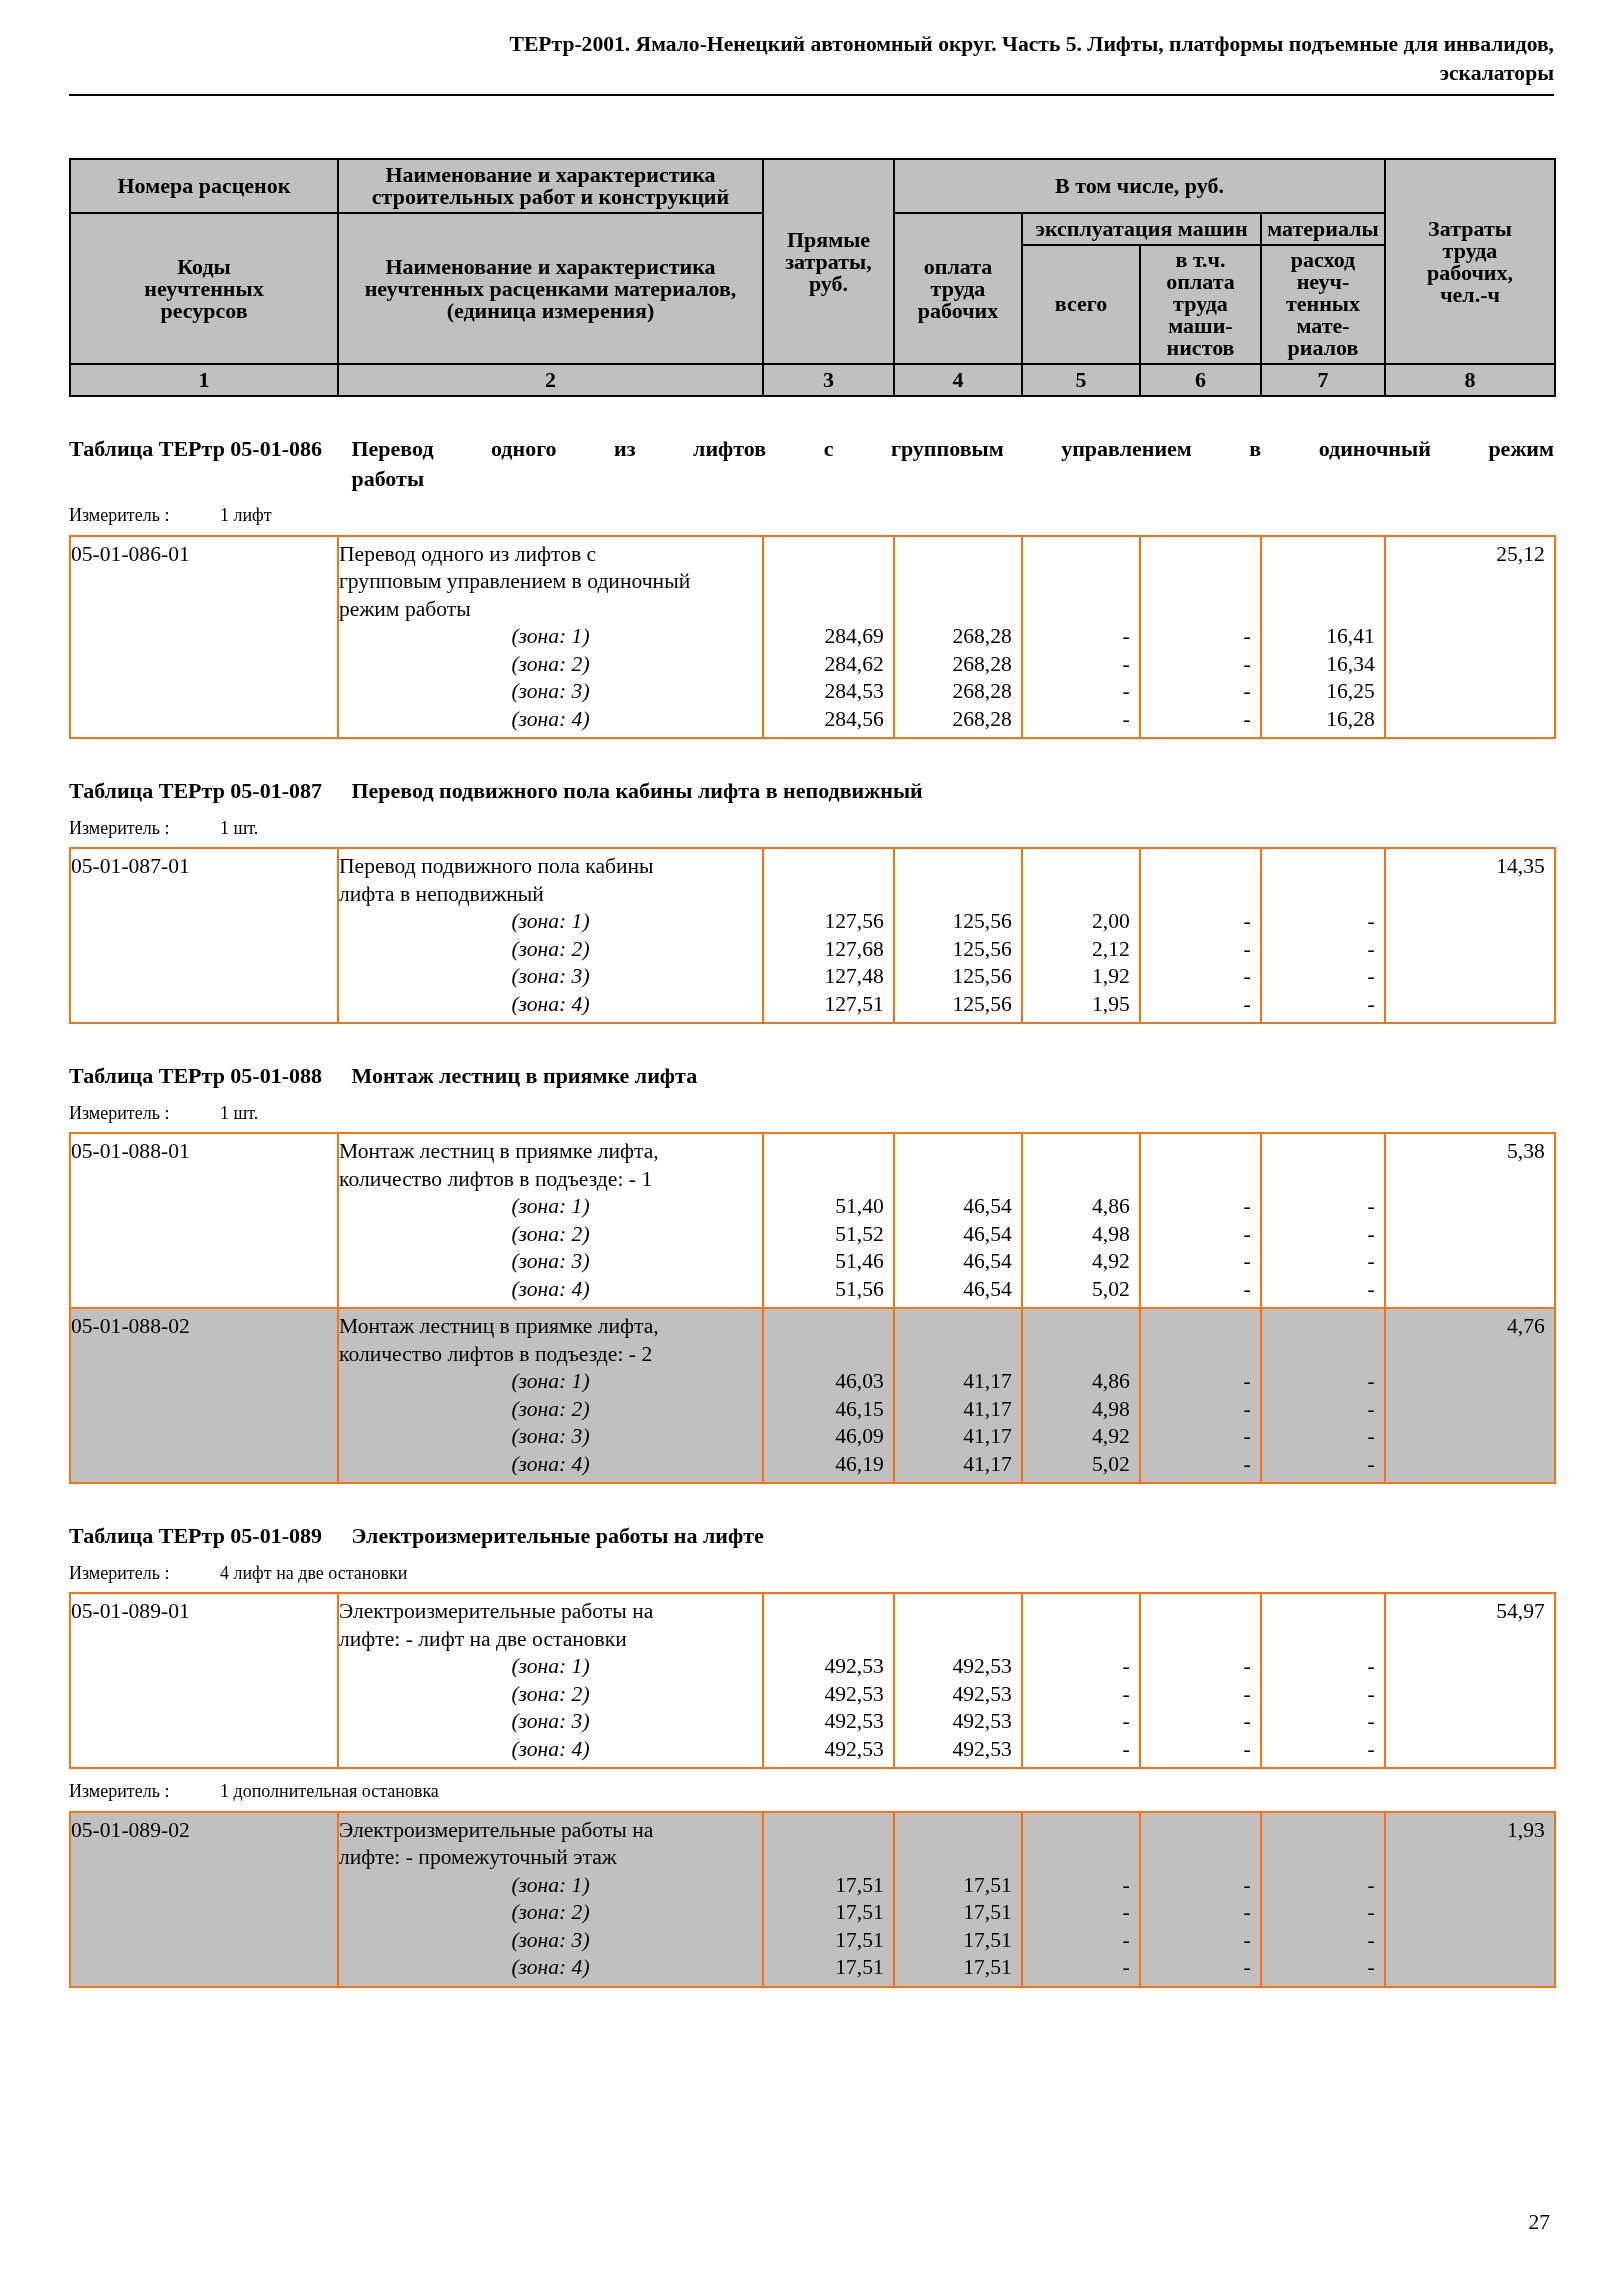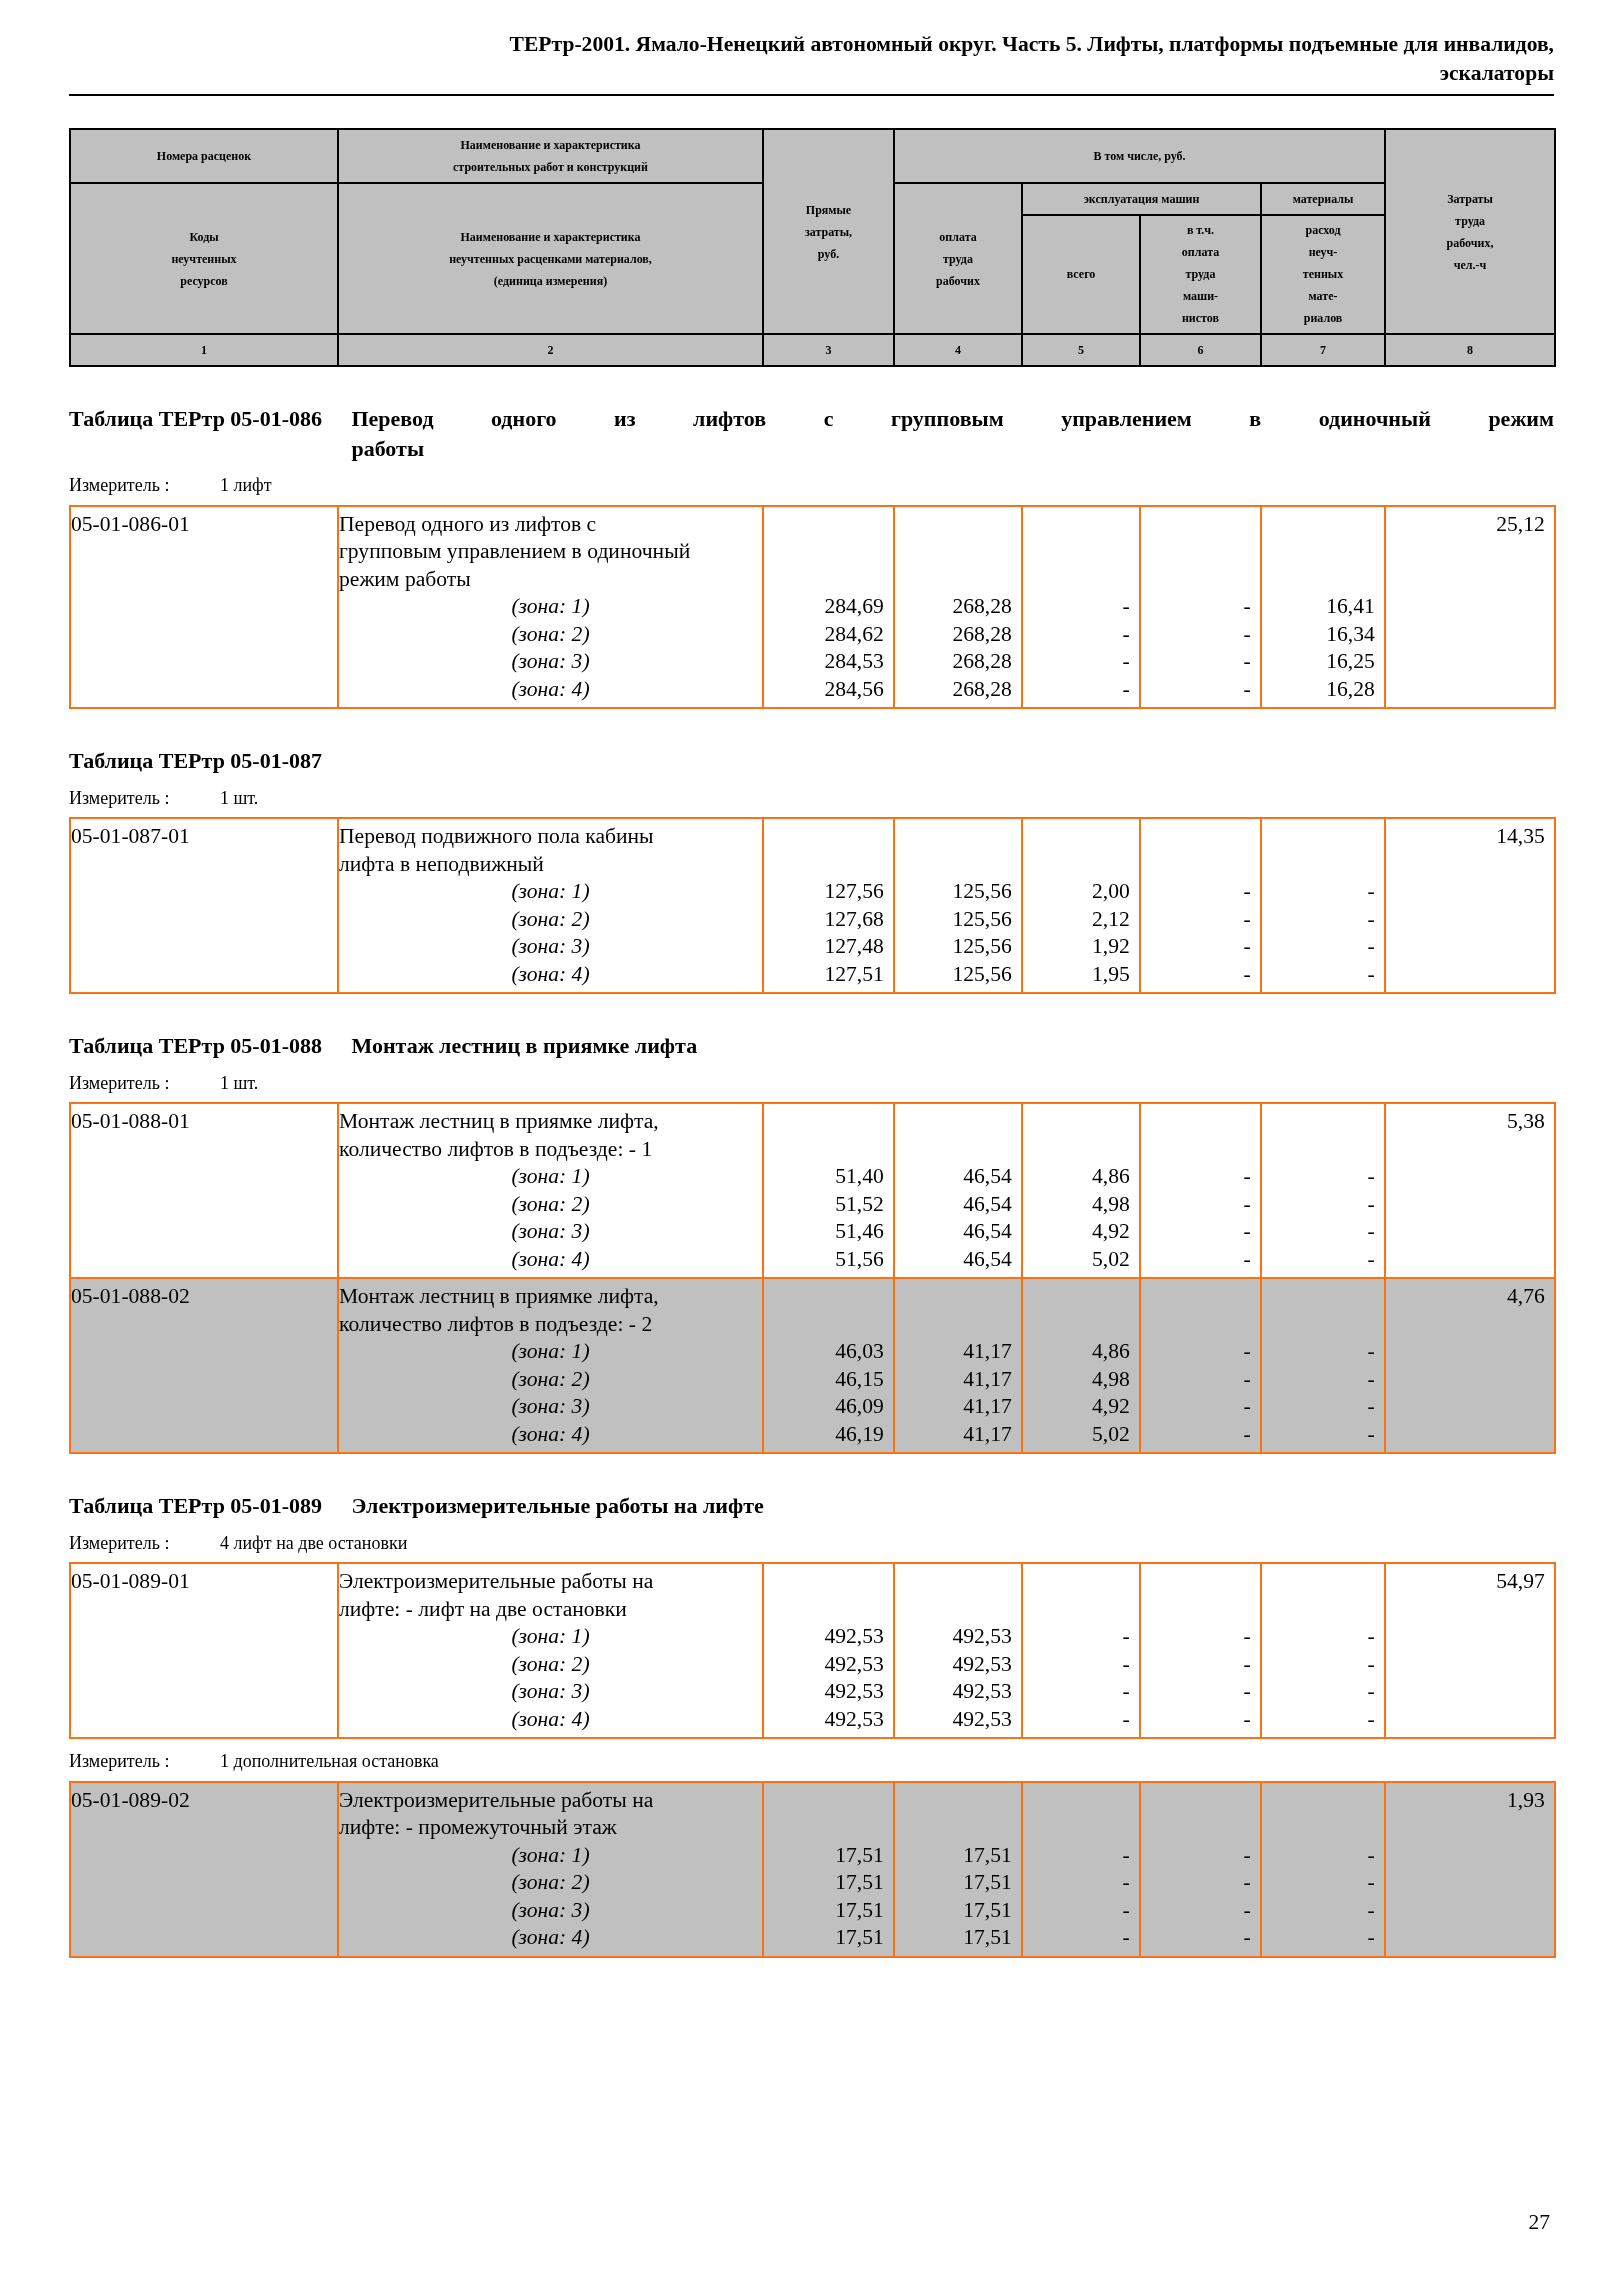--- a/index.html
+++ b/index.html
@@ -5,22 +5,22 @@
   html,body{margin:0;padding:0;background:#ffffff;}
   .page{width:1623px;height:2295px;background:#fff;position:relative;
         font-family:"Liberation Serif", serif;color:#000;overflow:hidden;}
   .content{padding:30px 69px 0 69px;}
 
   
   .doc-header{text-align:right;font-weight:bold;font-size:21.6px;line-height:29.4px;}
   .rule{border-bottom:2.6px solid #000;margin-top:5.2px;}
 
   
-  .hdr-table{margin-top:32px;border-collapse:collapse;table-layout:fixed;width:1485px;
-             font-weight:bold;font-size:12px;line-height:22px;}
+  .hdr-table{margin-top:62px;border-collapse:collapse;table-layout:fixed;width:1485px;
+             font-weight:bold;font-size:22px;line-height:22px;}
   .hdr-table td{border:2px solid #000;background:#c0c0c0;text-align:center;
                 vertical-align:middle;padding:3.9px 5.2px;white-space:pre-line;}
   tr.rA{height:51px;}
   tr.rB{height:31px;}
   tr.rD{height:30px;}
 
   
   .section{margin-top:37px;}
   .sect-title{display:flex;font-weight:bold;font-size:22px;line-height:29.4px;}
   .sect-code{flex:0 0 219px;margin-right:29.4px;white-space:nowrap;}
@@ -204,20 +204,23 @@
                 <td class="c-labor">
                   <div class="ln">25,12</div>
                 </td>
               </tr>
             </tbody>
           </table>
         </div>
         <div class="section">
           <div class="sect-title">
             <span class="sect-code">Таблица ТЕРтр 05-01-087</span>
+            <span class="sect-text">
+              <div class="tline">Перевод подвижного пола кабины лифта в неподвижный</div>
+            </span>
           </div>
           <div class="measurer">
             <span class="m-label">Измеритель :</span>
             <span class="m-value">1 шт.</span>
           </div>
           <table class="data-table">
             <colgroup>
               <col style="width: 268px;">
               <col style="width: 425px;">
               <col style="width: 131px;">

